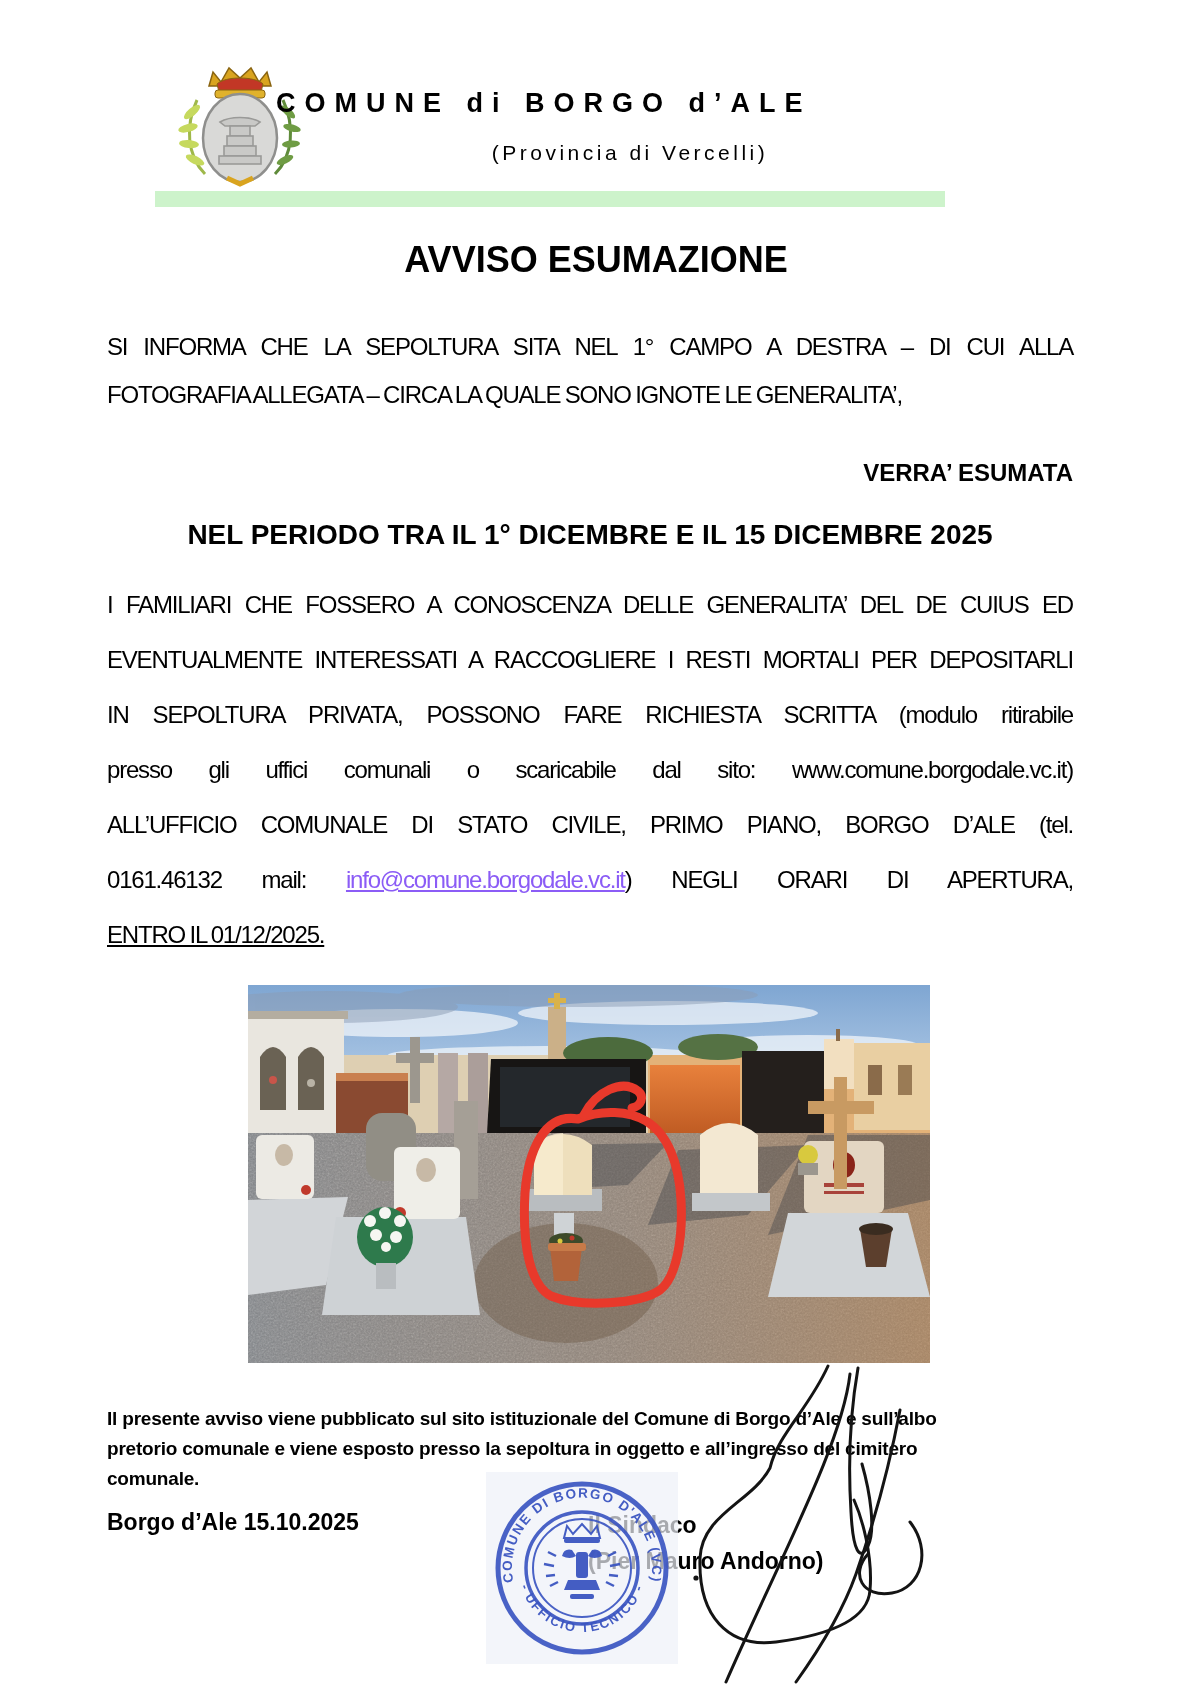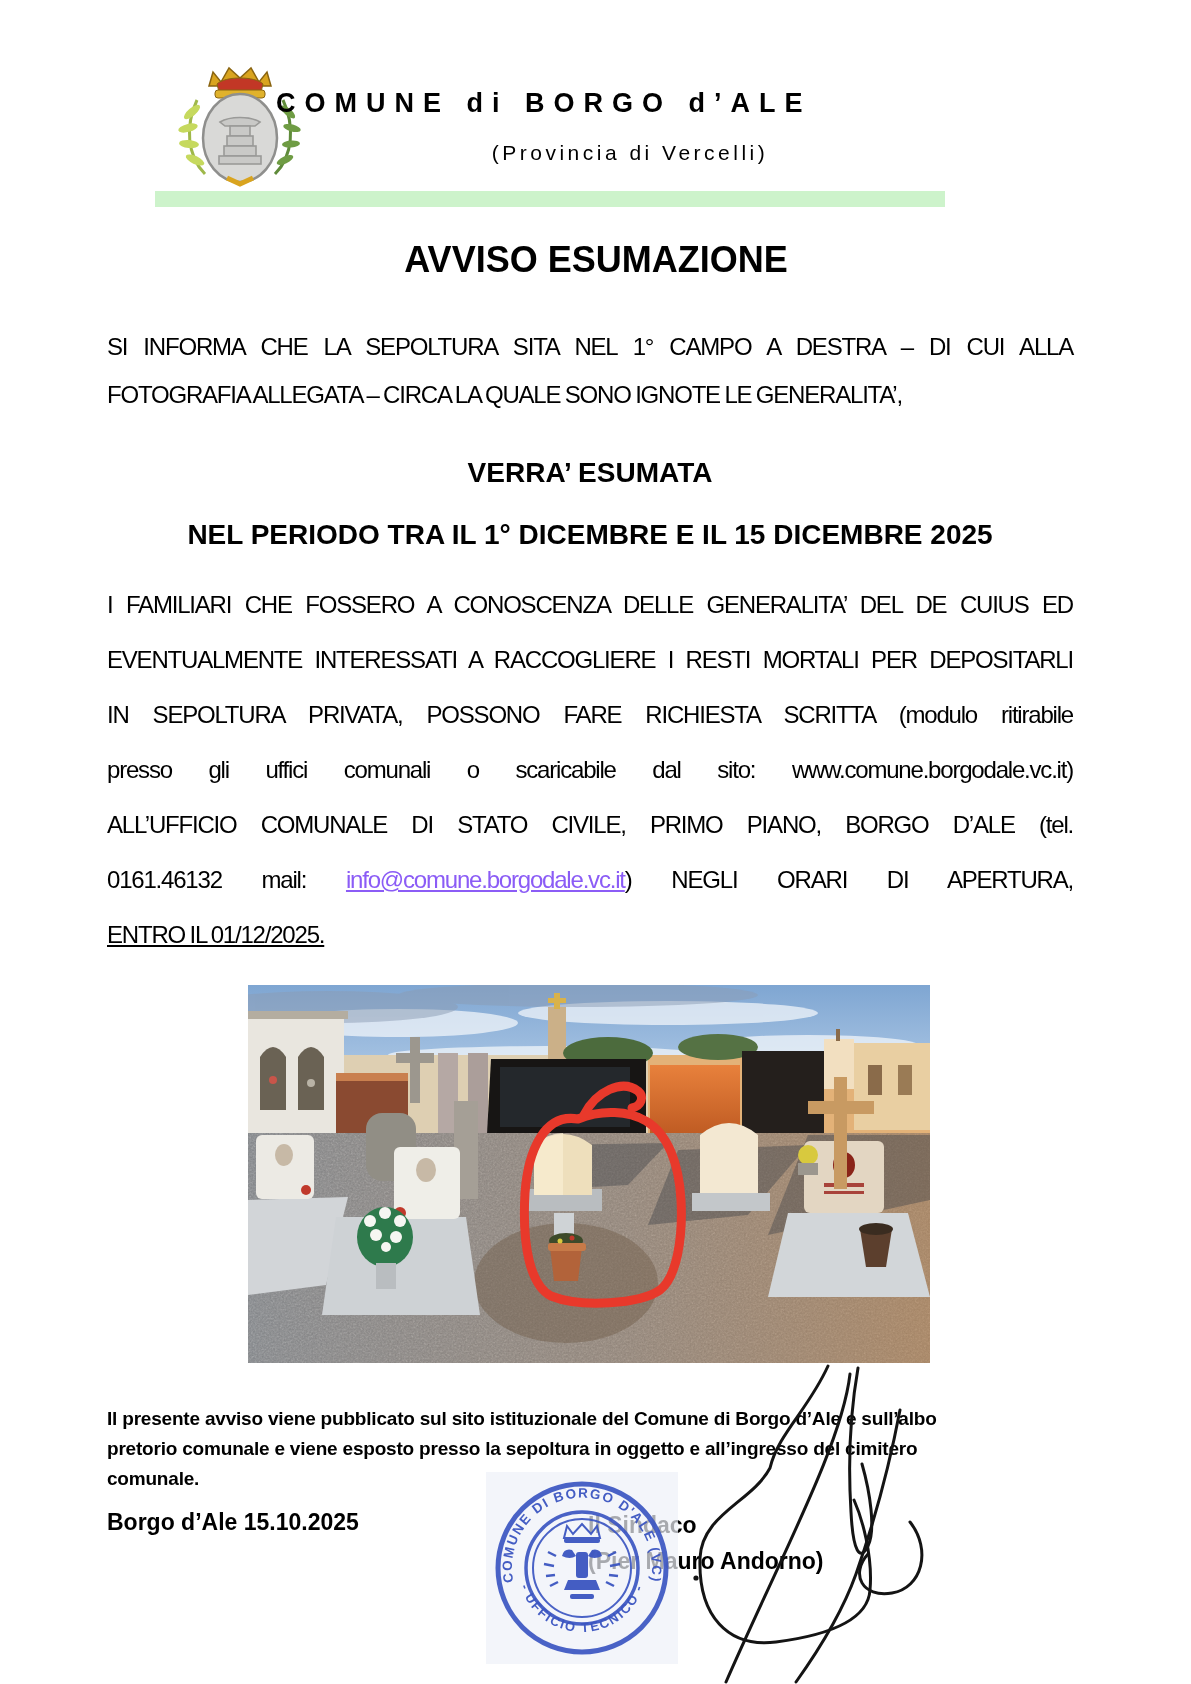--- a/index.html
+++ b/index.html
@@ -15,21 +15,21 @@
   #green-bar{left:155px;top:191px;width:790px;height:16px;background:#cdf3cb;}
 
   
   #title{left:113px;top:240px;width:966px;text-align:center;
          font-size:36px;font-weight:bold;line-height:40px;}
   .body-block{left:107px;width:966px;font-weight:normal;}
   .jline{font-size:24px;letter-spacing:-1.2px;word-spacing:-1px;
          text-align:justify;text-align-last:justify;}
   .jline.last{text-align-last:left;}
   #p1{top:323px;line-height:48px;}
-  #center1{left:107px;top:456px;width:966px;text-align:center;font-size:28px;font-weight:bold;line-height:34px;}
+  #center1{left:107px;top:456px;width:966px;text-align:right;font-size:24px;font-weight:bold;line-height:34px;}
   #center2{left:107px;top:518px;width:966px;text-align:center;font-size:28px;font-weight:bold;line-height:34px;}
   #p2{top:577px;line-height:55px;}
   a.email-link{color:#8b5cf6;text-decoration:underline;cursor:pointer;}
   .deadline{text-decoration:underline;}
 
   
   #photo{left:248px;top:985px;width:682px;height:378px;}
   #photo svg{display:block;width:100%;height:100%;}
 
   

